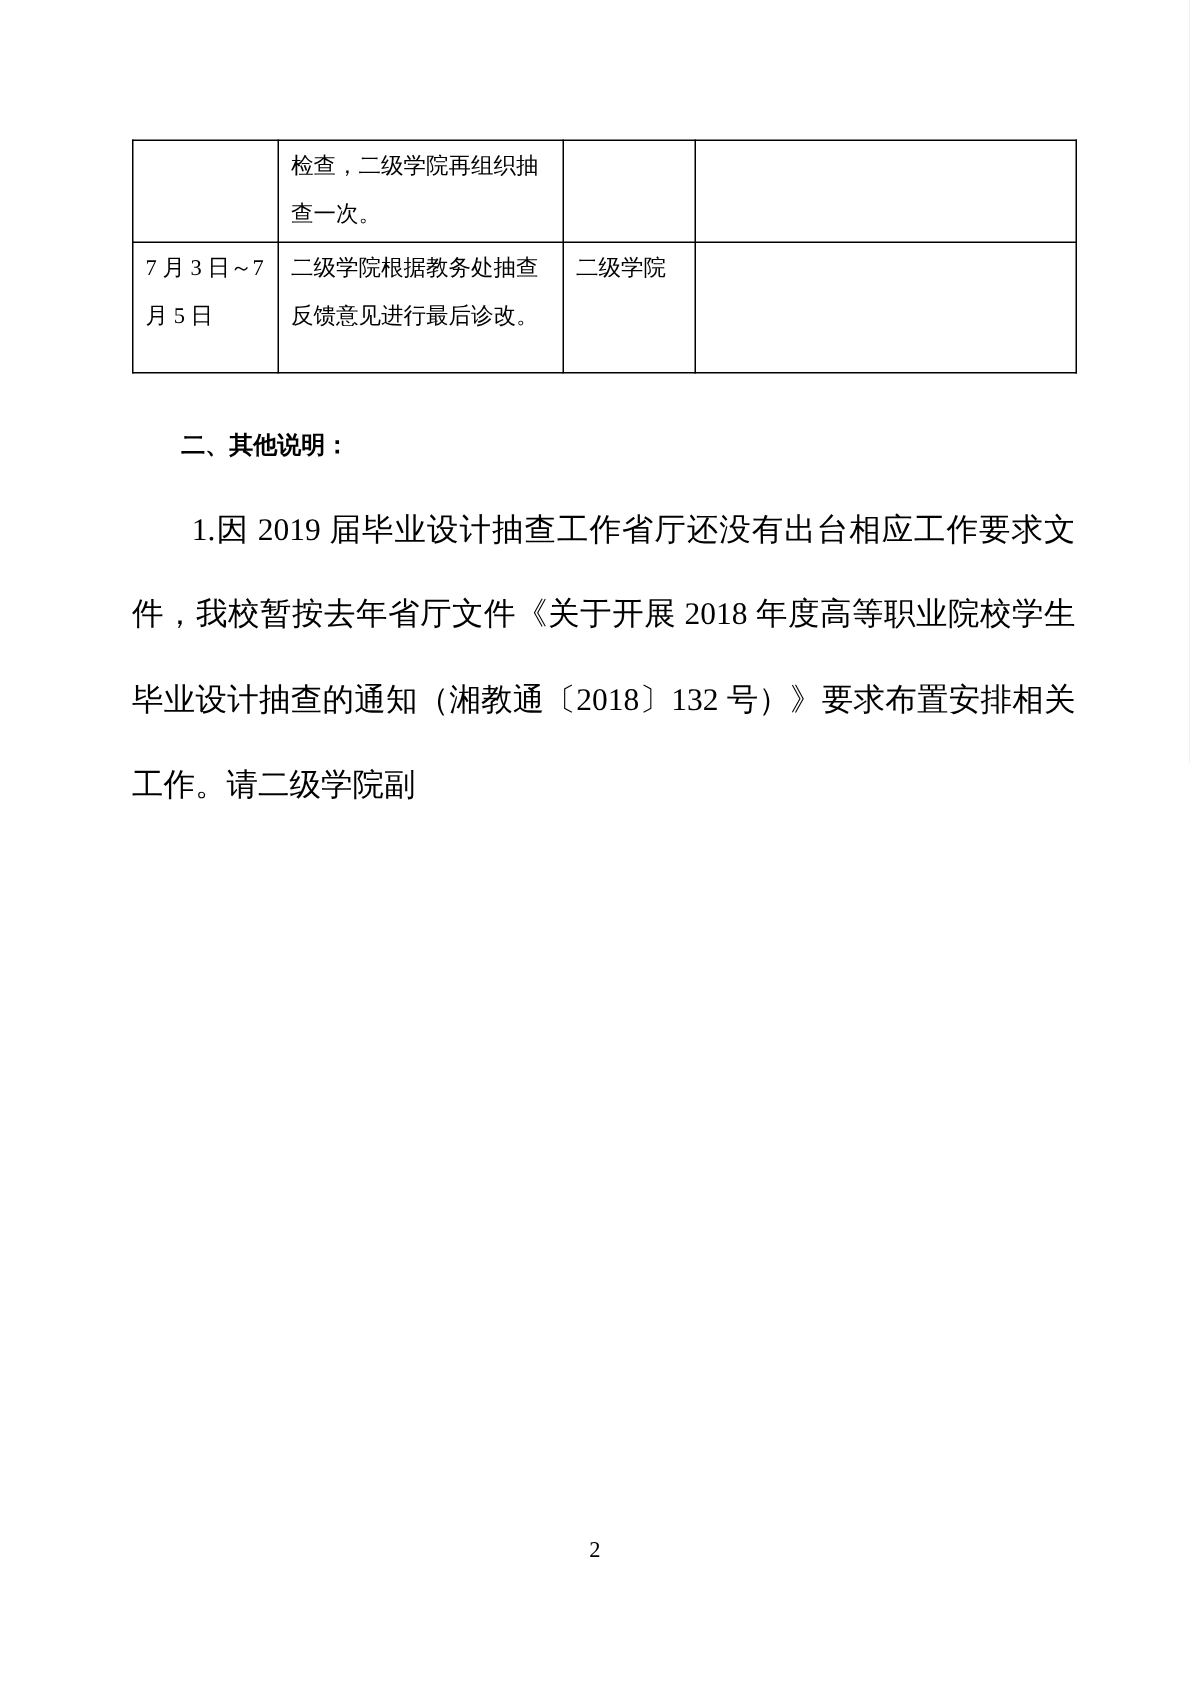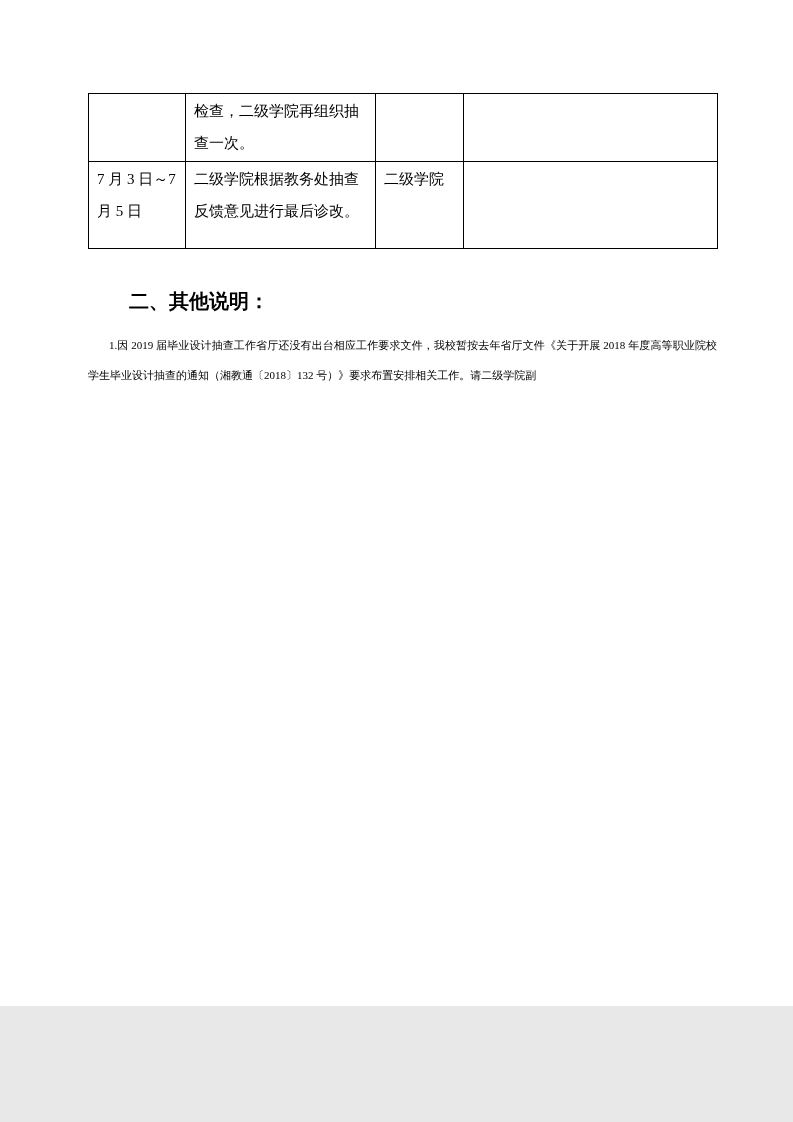--- a/index.html
+++ b/index.html
@@ -2,21 +2,21 @@
 <html><head>
 <meta charset="utf-8">
 <style>
   html, body {
     margin: 0;
     padding: 0;
     background: #e8e8e8;
   }
   .page {
     width: 793px;
-    height: 1006px;
+    height: 1122px;
     background: #ffffff;
     margin: 0 auto;
     position: relative;
     box-sizing: border-box;
     padding: 93px 76px 0 88px;
     font-family: "Liberation Serif", "DejaVu Serif", serif;
     color: #000000;
   }
   table.doc-table {
     border-collapse: collapse;
@@ -50,28 +50,28 @@
     flex: 0 0 22px;
   }
   .note-text {
     flex: 1 1 auto;
     word-break: break-all;
   }
   .bold { font-weight: bold; }
   .section-heading {
     margin: 36px 0 0 0;
     padding-left: 2.05em;
-    font-size: 20px;
+    font-size: 16px;
     font-weight: bold;
     line-height: 1.6;
   }
   .body-paragraph {
     margin: 14px 0 0 0;
     width: 629px;
-    font-size: 11px;
+    font-size: 21px;
     line-height: 2.7;
     text-align: justify;
     text-indent: 1.9em;
     word-break: break-all;
   }
   .page-number {
     position: absolute;
     left: 0;
     right: 0;
     top: 1026px;

